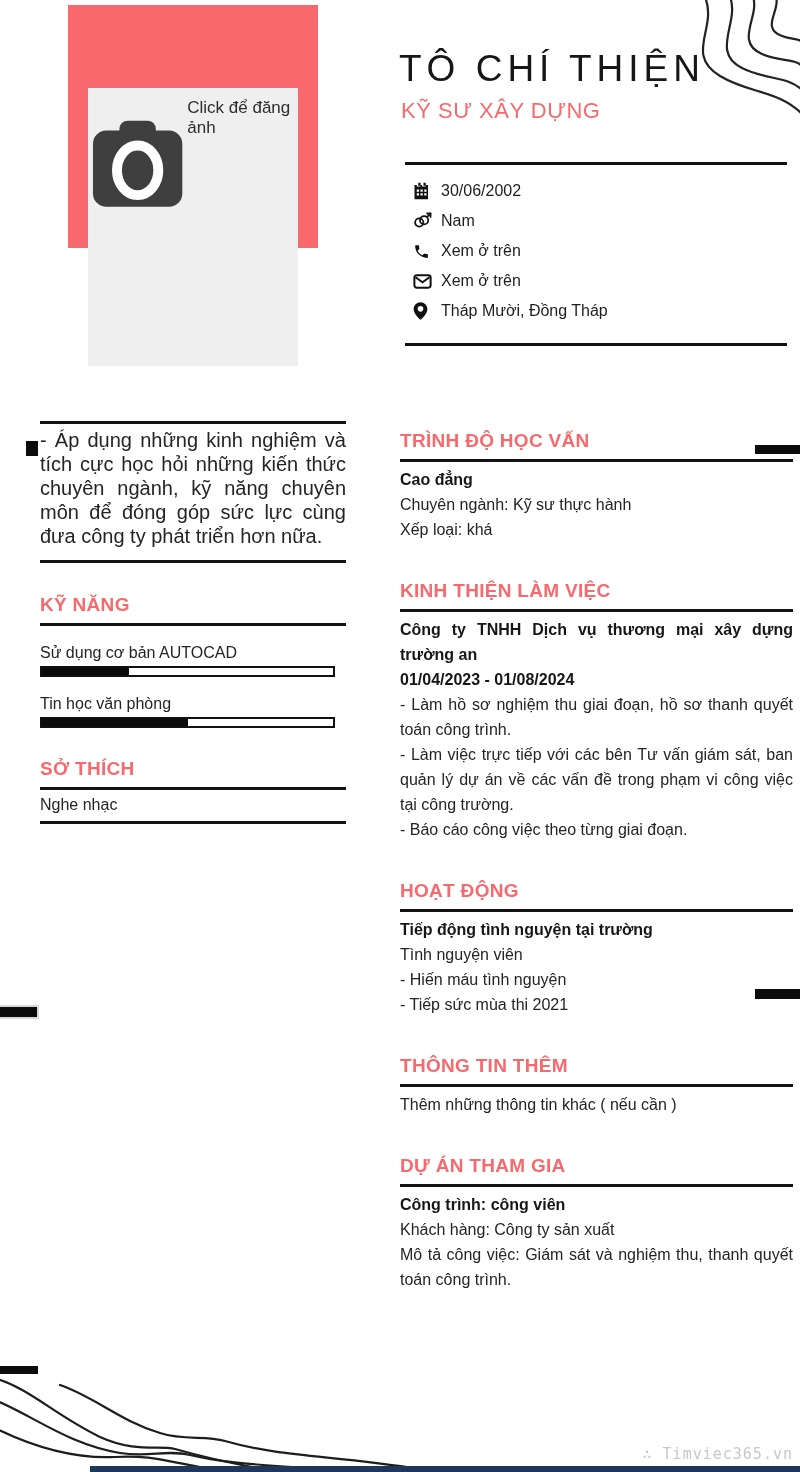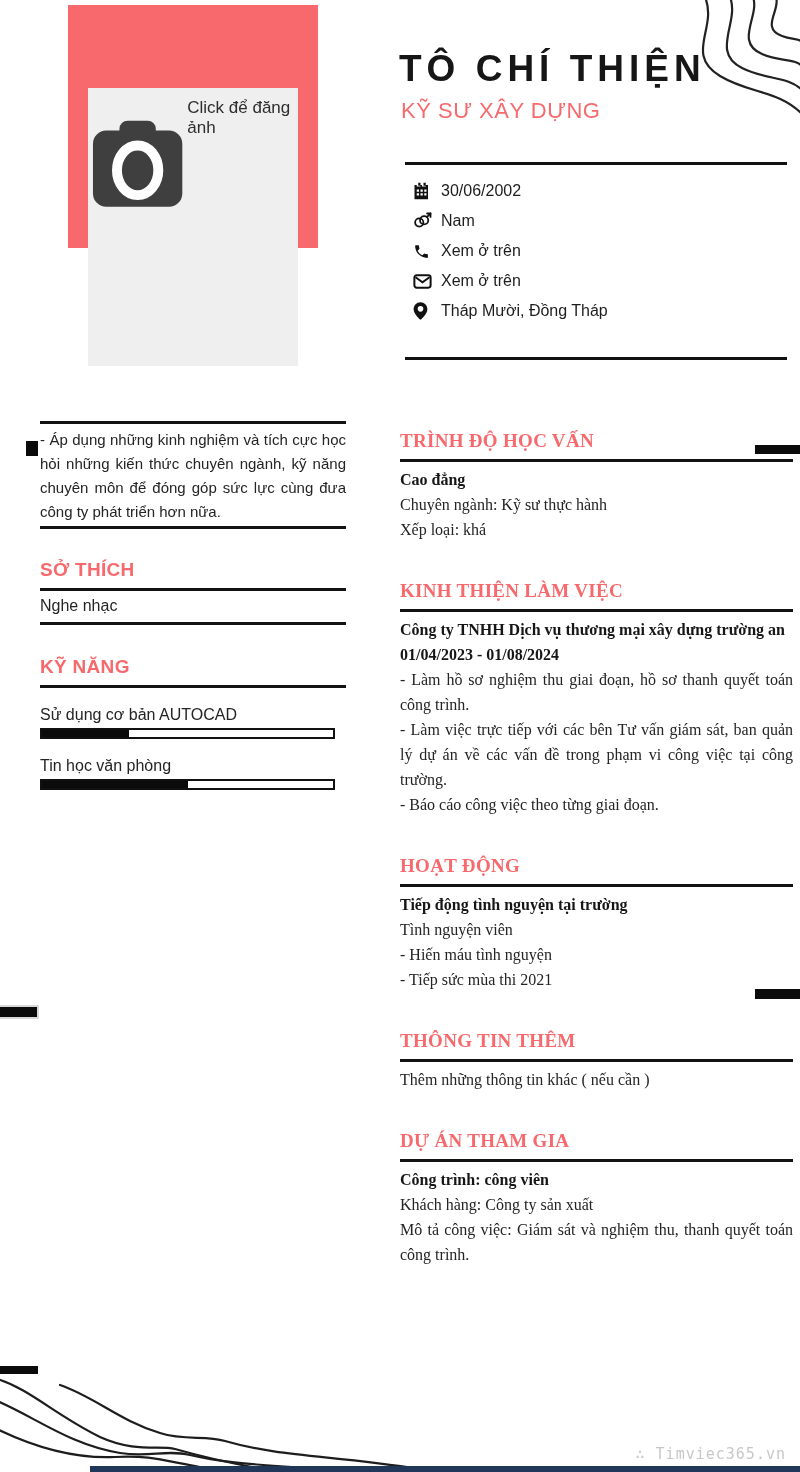--- a/index.html
+++ b/index.html
@@ -11,60 +11,60 @@
   }
   
   .coral-rect { position:absolute; left:68px; top:5px; width:250px; height:243px; background:#F7696C; }
   .photo-box {
     position:absolute; left:88px; top:88px; width:210px; height:278px; background:#EFEFEF;
     display:flex; justify-content:center; cursor:pointer;
   }
   .photo-box .cam { margin-top:18px; }
   .photo-caption { margin-top:10px; font-size:17px; color:#2E2E2E; }
   
-  .name { position:absolute; left:399px; top:48px; width:395px; font-size:37px; font-weight:bold;
+  .name { position:absolute; left:399px; top:48px; width:395px; font-size:37px; font-weight:normal;
           letter-spacing:5px; color:#161616; white-space:nowrap; }
   .job-title { position:absolute; left:401px; top:98px; font-size:22px; font-weight:normal;
                letter-spacing:0.5px; color:#F7696C; }
   .contact { position:absolute; left:405px; top:162px; width:382px;
-             border-top:3px solid #111; border-bottom:3px solid #111; padding:11px 0 31px 8px; }
+             border-top:3px solid #111; border-bottom:3px solid #111; padding:11px 0 17px 8px; }
   .contact-row { display:flex; align-items:center; height:30px; }
   .contact-row .cicon { width:22px; display:flex; align-items:center; justify-content:flex-start; }
   .contact-row .ctext { font-size:16px; color:#1d1d1d; margin-left:6px; }
   
   .left-col  { position:absolute; left:40px;  top:414px; width:306px; }
   .right-col { position:absolute; left:400px; top:430px; width:393px; }
   h2.sec { font-size:19px; font-weight:bold; color:#F7696C; letter-spacing:0.3px; }
   .rule { border-bottom:3px solid #131313; margin-top:7px; }
   
-  .objective-text { margin-top:4px; font-size:15px; line-height:24px; text-align:justify;
-                    color:#242424; padding-bottom:2px; border-bottom:3px solid #131313; }
+  .objective-text { margin-top:4px; font-size:20px; line-height:24px; text-align:justify;
+                    color:#242424; padding-bottom:12px; border-bottom:3px solid #131313; }
   .sk-heading { margin-top:31px; }
   .skill { margin-top:18px; }
   .skill-label { font-size:16px; color:#242424; }
   .skill-bar { margin-top:4px; height:11px; border:2px solid #111; background:#fff; width:295px; }
   .skill-fill { height:100%; background:#0b0b0b; }
   .hob-heading { margin-top:30px; }
   .hobby-text { margin-top:6px; font-size:16px; color:#242424; padding-bottom:7px; border-bottom:3px solid #131313; }
   
-  .rsection { margin-bottom:38px;font-family:Liberation Serif, serif; }
+  .rsection { margin-bottom:38px; }
   .rbody { margin-top:5px; }
   .rline { font-size:16px; line-height:25px; color:#242424; }
   .rline.bold { font-weight:bold; color:#161616; }
   .rline.just { text-align:justify; }
   
   .deco { position:absolute; background:#0b0b0b; }
   .deco-left-obj  { left:26px; top:441px; width:12px; height:15px; }
   .deco-right-1   { left:755px; top:445px; width:45px; height:9px; }
   .deco-right-2   { left:755px; top:989px; width:45px; height:10px; }
   .deco-left-1    { left:0; top:1005px; width:39px; height:14px; border:2px solid #d9d9d9; border-left:none; }
   .deco-left-2    { left:0; top:1366px; width:38px; height:8px; }
   .waves-tr { position:absolute; top:0; right:0; }
   .waves-bl { position:absolute; left:0; bottom:0; }
-  .footer-brand { position:absolute; right:14px; top:1445px; font-family:"DejaVu Sans Mono",monospace;
+  .footer-brand { position:absolute; right:7px; top:1445px; font-family:"DejaVu Sans Mono",monospace;
                   font-size:15px; letter-spacing:1px; color:#C8C8C8; }
   .bottom-bar { position:absolute; left:90px; right:0; bottom:0; height:6px; background:#20375A; }
 </style>
 </head>
 <body>
 
 <div class="page">
 
   <svg class="waves-tr" width="150" height="135" viewBox="0 0 150 135">
     <g fill="none" stroke="#222" stroke-width="2.2" stroke-linecap="round">
@@ -137,40 +137,40 @@
     </div>
   </div>
 
   <div class="left-col">
     <div>
       <div class="rule"></div>
       <p class="objective-text">- Áp dụng những kinh nghiệm và tích cực học hỏi những kiến thức chuyên ngành, kỹ năng chuyên môn để đóng góp sức lực cùng đưa công ty phát triển hơn nữa.</p>
     </div>
 
     <div>
-      <h2 class="sec hob-heading">SỞ THÍCH</h2>
-      <div class="rule"></div>
-      <p class="hobby-text">Nghe nhạc</p>
-    </div>
-
-    <div>
       <h2 class="sec sk-heading">KỸ NĂNG</h2>
       <div class="rule"></div>
       <div class="skill">
         <div class="skill-label">Sử dụng cơ bản AUTOCAD</div>
         <div class="skill-bar">
           <div class="skill-fill" style="width: 30%;"></div>
         </div>
       </div>
       <div class="skill">
         <div class="skill-label">Tin học văn phòng</div>
         <div class="skill-bar">
           <div class="skill-fill" style="width: 50%;"></div>
         </div>
       </div>
+    </div>
+
+    <div>
+      <h2 class="sec hob-heading">SỞ THÍCH</h2>
+      <div class="rule"></div>
+      <p class="hobby-text">Nghe nhạc</p>
     </div>
   </div>
 
   <div class="right-col">
 
     <div class="rsection">
       <h2 class="sec">TRÌNH ĐỘ HỌC VẤN</h2>
       <div class="rule"></div>
       <div class="rbody">
         <p class="rline bold">Cao đẳng</p>

